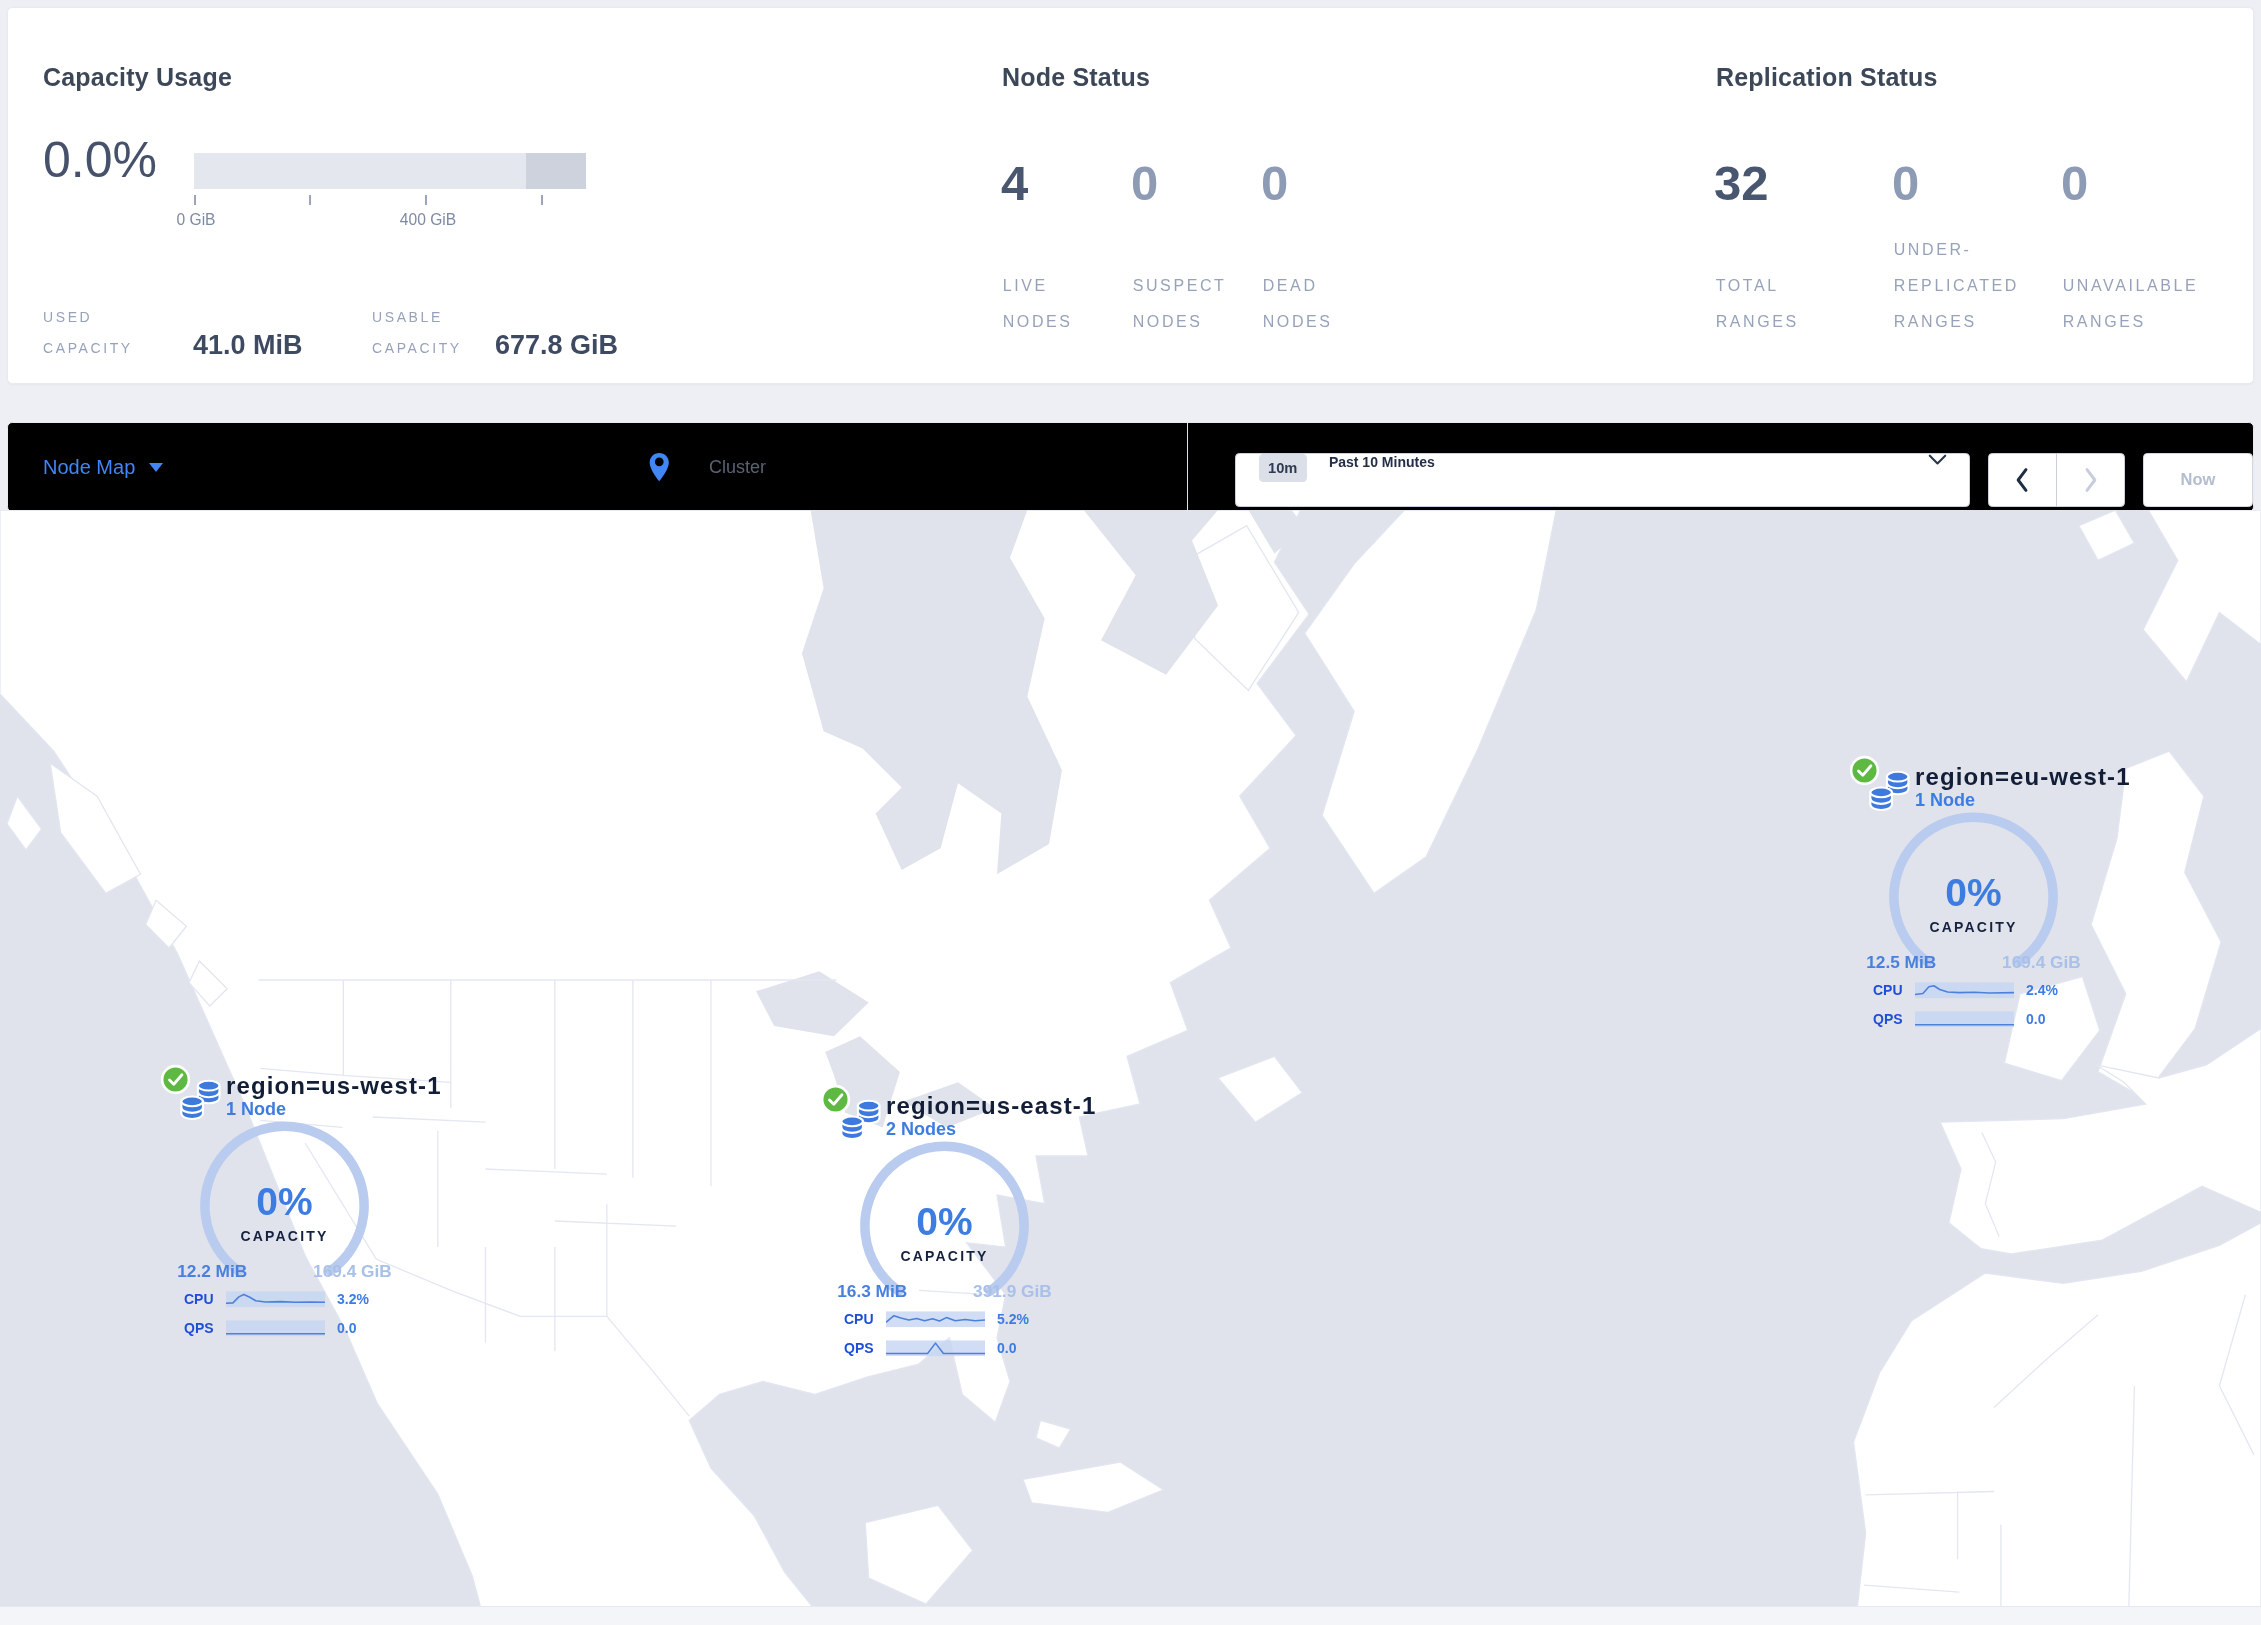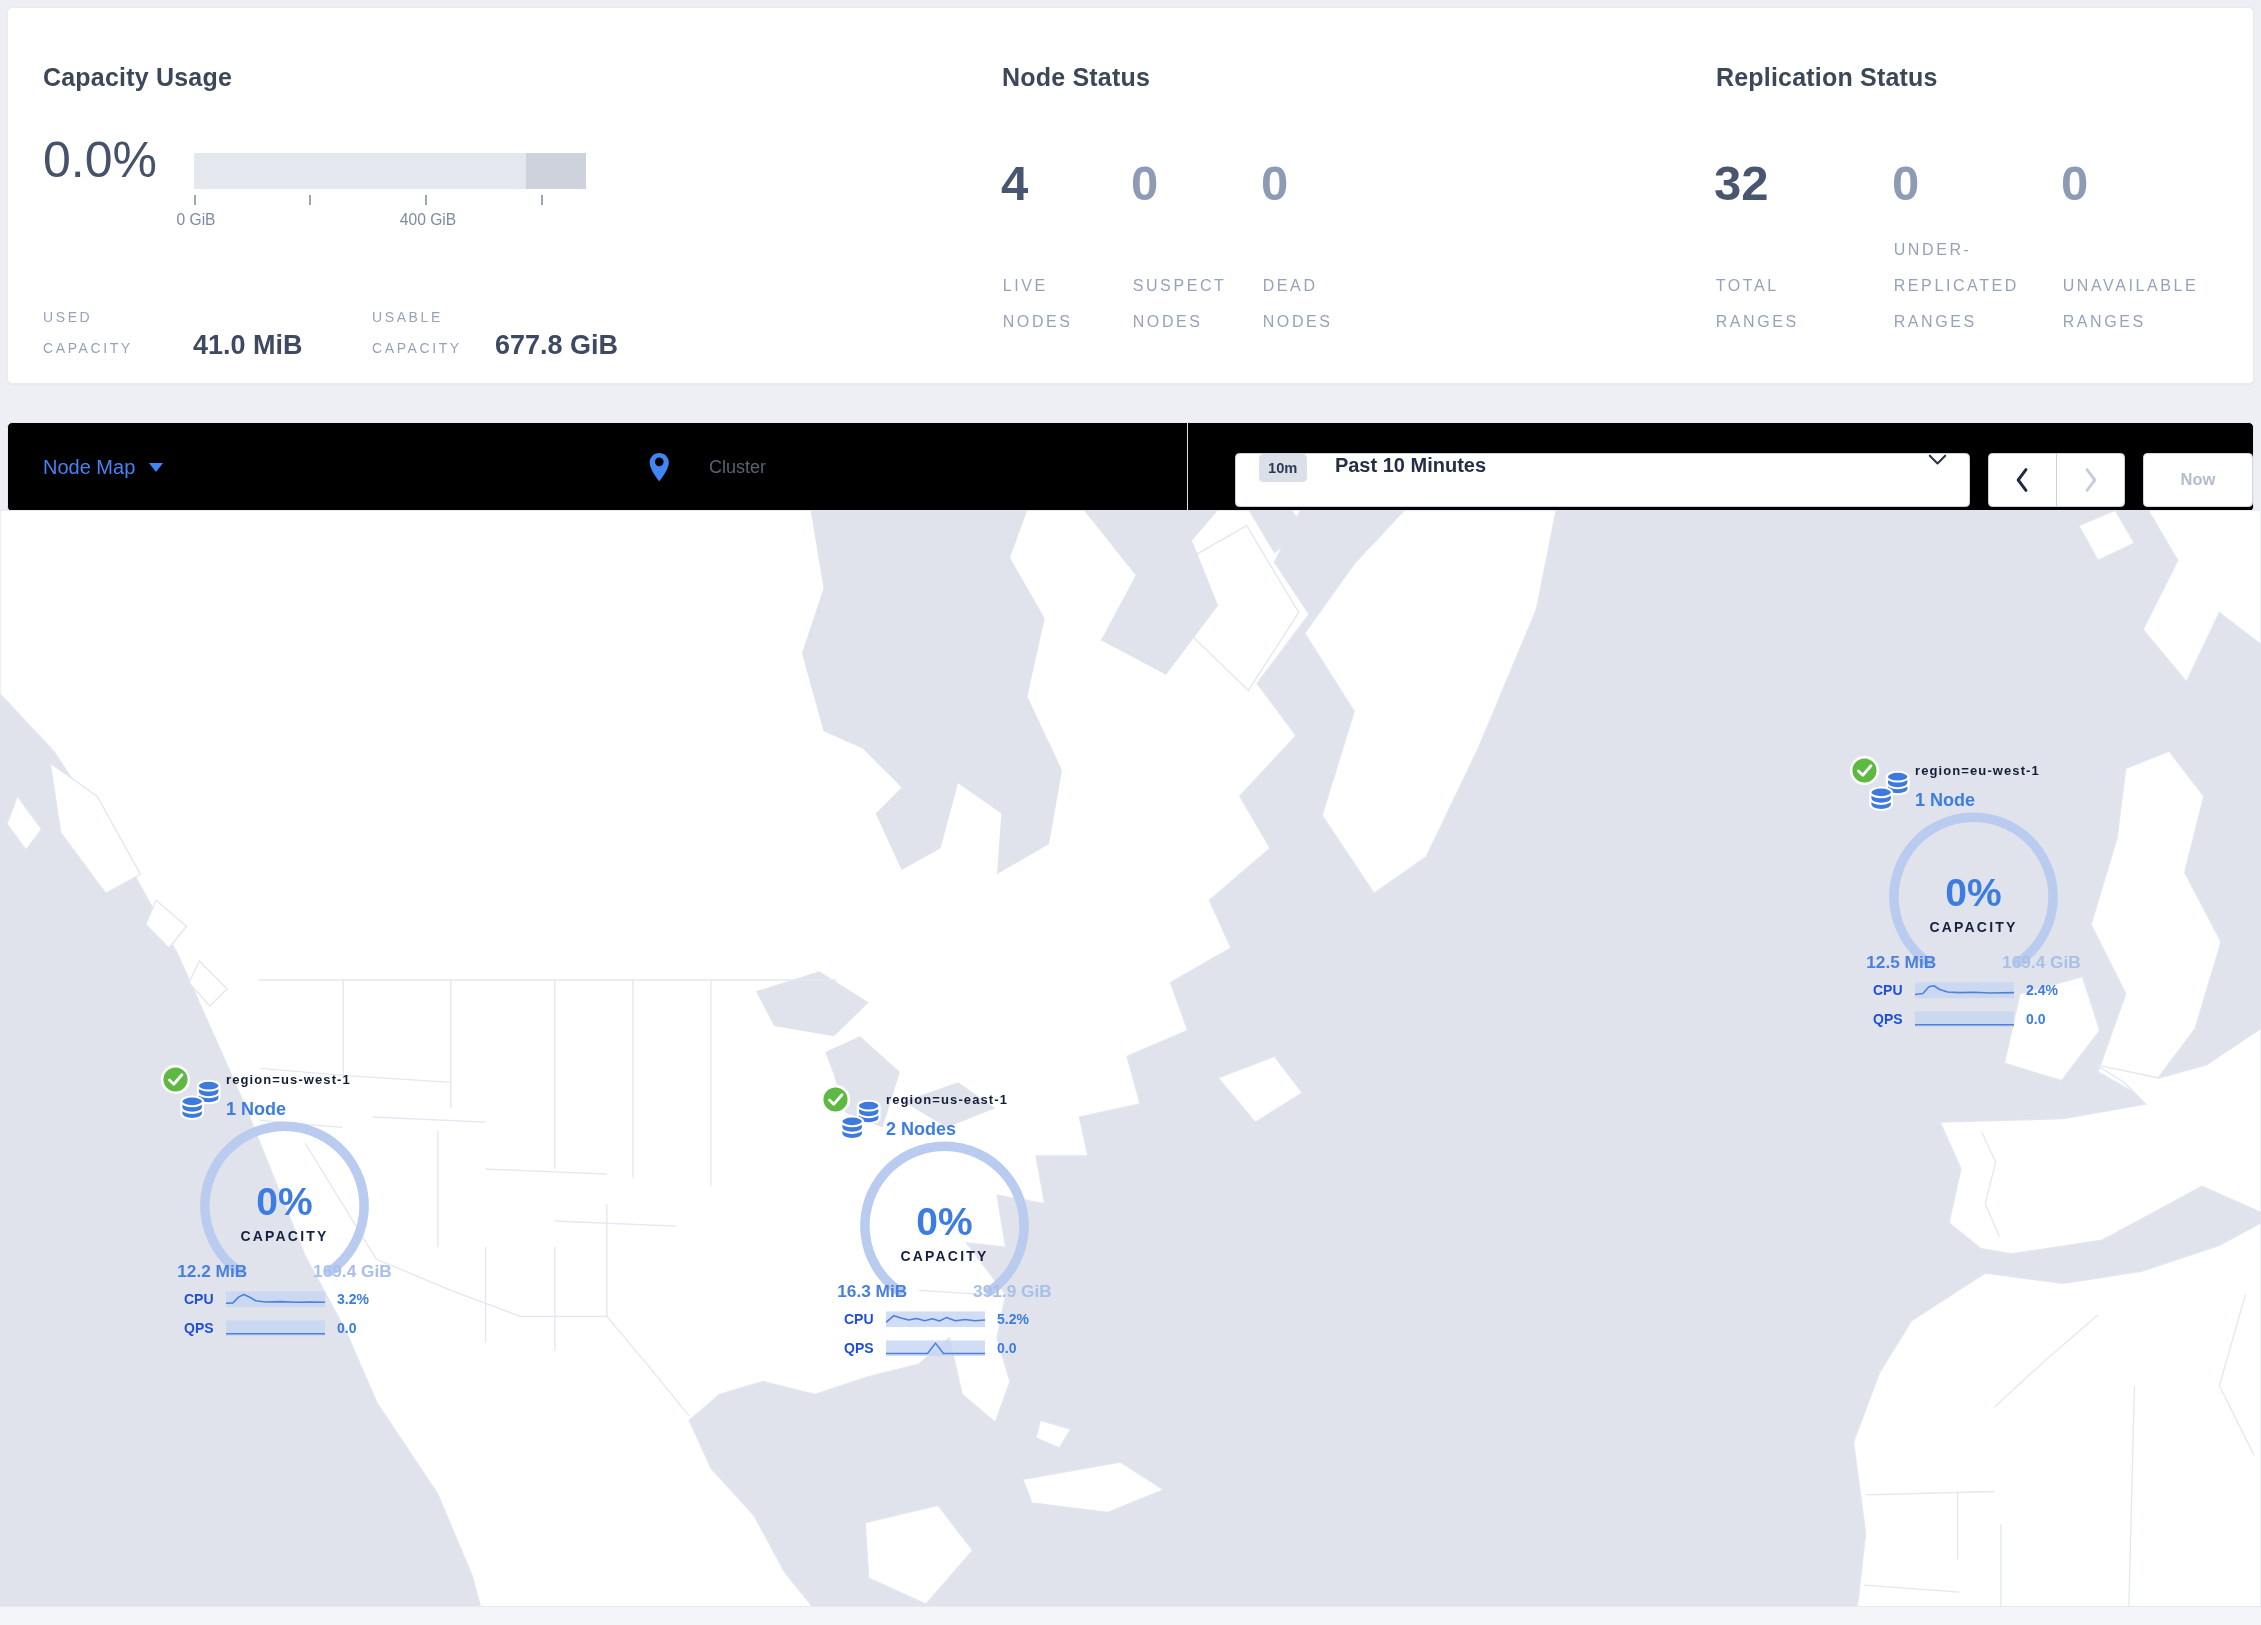--- a/index.html
+++ b/index.html
@@ -34,38 +34,38 @@
   .view-switch{position:absolute;left:35px;top:0;height:100%;display:flex;align-items:center;gap:14px;cursor:pointer;}
   .view-switch .txt{font-size:20px;color:#4285f4;font-weight:500;}
   .caret-down{width:0;height:0;border-left:7.8px solid transparent;border-right:7.8px solid transparent;border-top:9.5px solid #4285f4;}
   .breadcrumb{position:absolute;left:640px;top:0;height:100%;display:flex;align-items:center;gap:10.4px;cursor:pointer;}
   .breadcrumb .txt{font-size:18px;color:#5a6272;margin-left:28px;}
   .tb-divider{position:absolute;left:1179px;top:0;width:0.9px;height:100%;background:#dde1e9;}
   .time-box{position:absolute;left:1227px;top:29.5px;width:733px;height:52px;border:0.9px solid #c9cfdb;border-radius:4.3px;
     background:#fff;display:flex;align-items:flex-start;cursor:pointer;}
   .time-badge{margin-left:22.5px;background:#dbdfe8;color:#2f3b52;font-weight:700;font-size:14.7px;
     padding:6px 9.5px;border-radius:4.3px;}
-  .time-label{margin-left:28px;font-size:20px;font-weight:600;color:#242f47;}
+  .time-label{margin-left:22px;font-size:14px;font-weight:600;color:#242f47;}
   .time-chev{margin-left:auto;margin-right:22.5px;}
   .nav-btns{position:absolute;left:1980px;top:29.5px;width:135px;height:52px;border:0.9px solid #c9cfdb;
     border-radius:4.3px;background:#fff;display:flex;}
   .nav-btns .half{flex:1;display:flex;align-items:center;justify-content:center;cursor:pointer;}
   .nav-btns .half + .half{border-left:0.9px solid #c9cfdb;}
   .now-btn{position:absolute;left:2135px;top:29.5px;width:108px;height:52px;border:0.9px solid #d3d7e0;border-radius:4.3px;
     background:#fff;display:flex;align-items:center;justify-content:center;
     font-size:16.5px;font-weight:600;color:#b3bdcd;cursor:default;}
   
   .map{position:absolute;left:0;right:0;top:510px;bottom:0;background:#e0e3eb;overflow:hidden;}
   .map svg.world{position:absolute;left:0;top:0;}
   .map-footer{position:absolute;left:0;right:0;bottom:0;height:19px;background:#f4f5f9;border-top:0.9px solid #e7e9f0;}
   
   .marker{position:absolute;width:225px;height:274px;cursor:pointer;}
   .m-check{position:absolute;left:-12px;top:-3.5px;width:31px;height:31px;}
   .m-db{position:absolute;left:5.2px;top:10.4px;width:47px;height:47px;}
-  .m-region{position:absolute;left:54px;top:5.2px;font-size:13px;font-weight:700;letter-spacing:1.1px;color:#121e37;white-space:nowrap;}
+  .m-region{position:absolute;left:54px;top:5.2px;font-size:24px;font-weight:700;letter-spacing:1.1px;color:#121e37;white-space:nowrap;}
   .m-nodes{position:absolute;left:54px;top:32px;font-size:18px;font-weight:700;color:#3d7ce0;}
   .m-arc{position:absolute;left:0;top:54px;}
   .m-pct{position:absolute;left:0;top:113px;width:225px;text-align:center;font-size:39px;font-weight:700;color:#3d7ce0;}
   .m-caplabel{position:absolute;left:0;top:161px;width:225px;text-align:center;font-size:14px;font-weight:700;
     letter-spacing:2.2px;color:#15223f;}
   .m-vals{position:absolute;left:0;top:194px;width:225px;display:flex;justify-content:space-between;
     padding:0 5.2px;box-sizing:border-box;font-size:17.3px;font-weight:700;}
   .m-used{color:#4a80dd;}
   .m-total{color:#a9c0e8;}
   .m-row{position:absolute;left:12px;width:206px;display:flex;align-items:center;}

